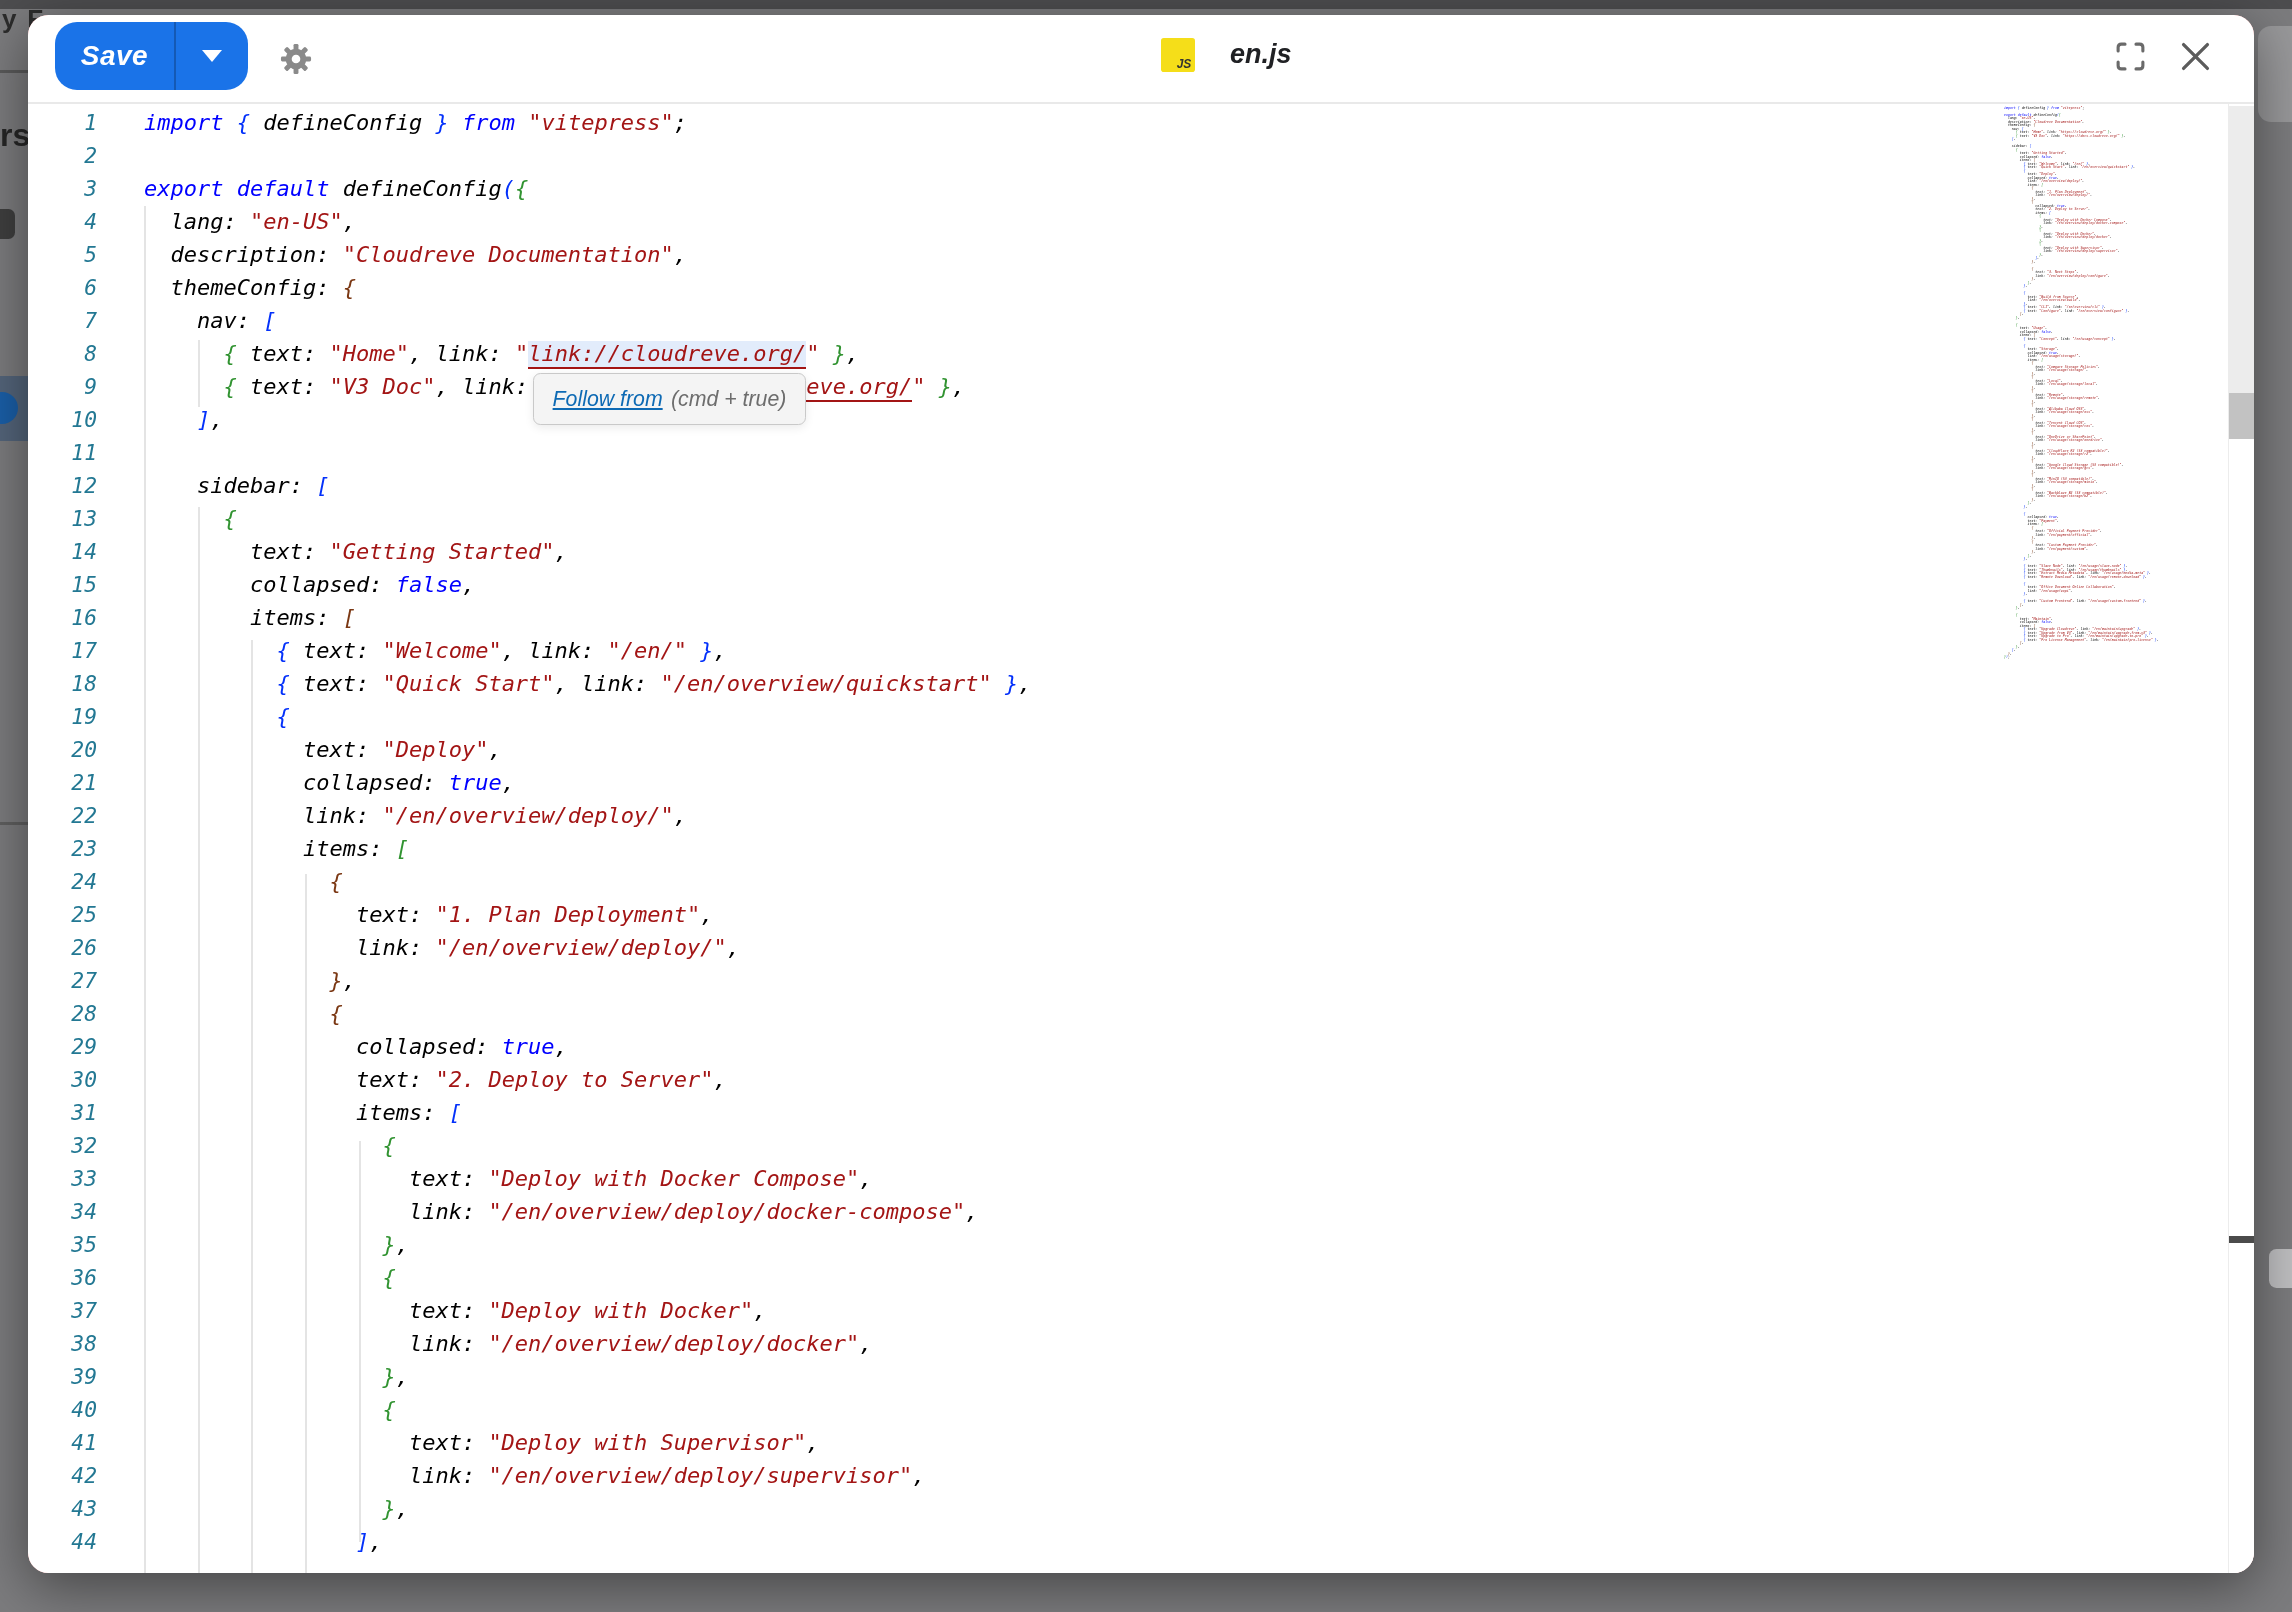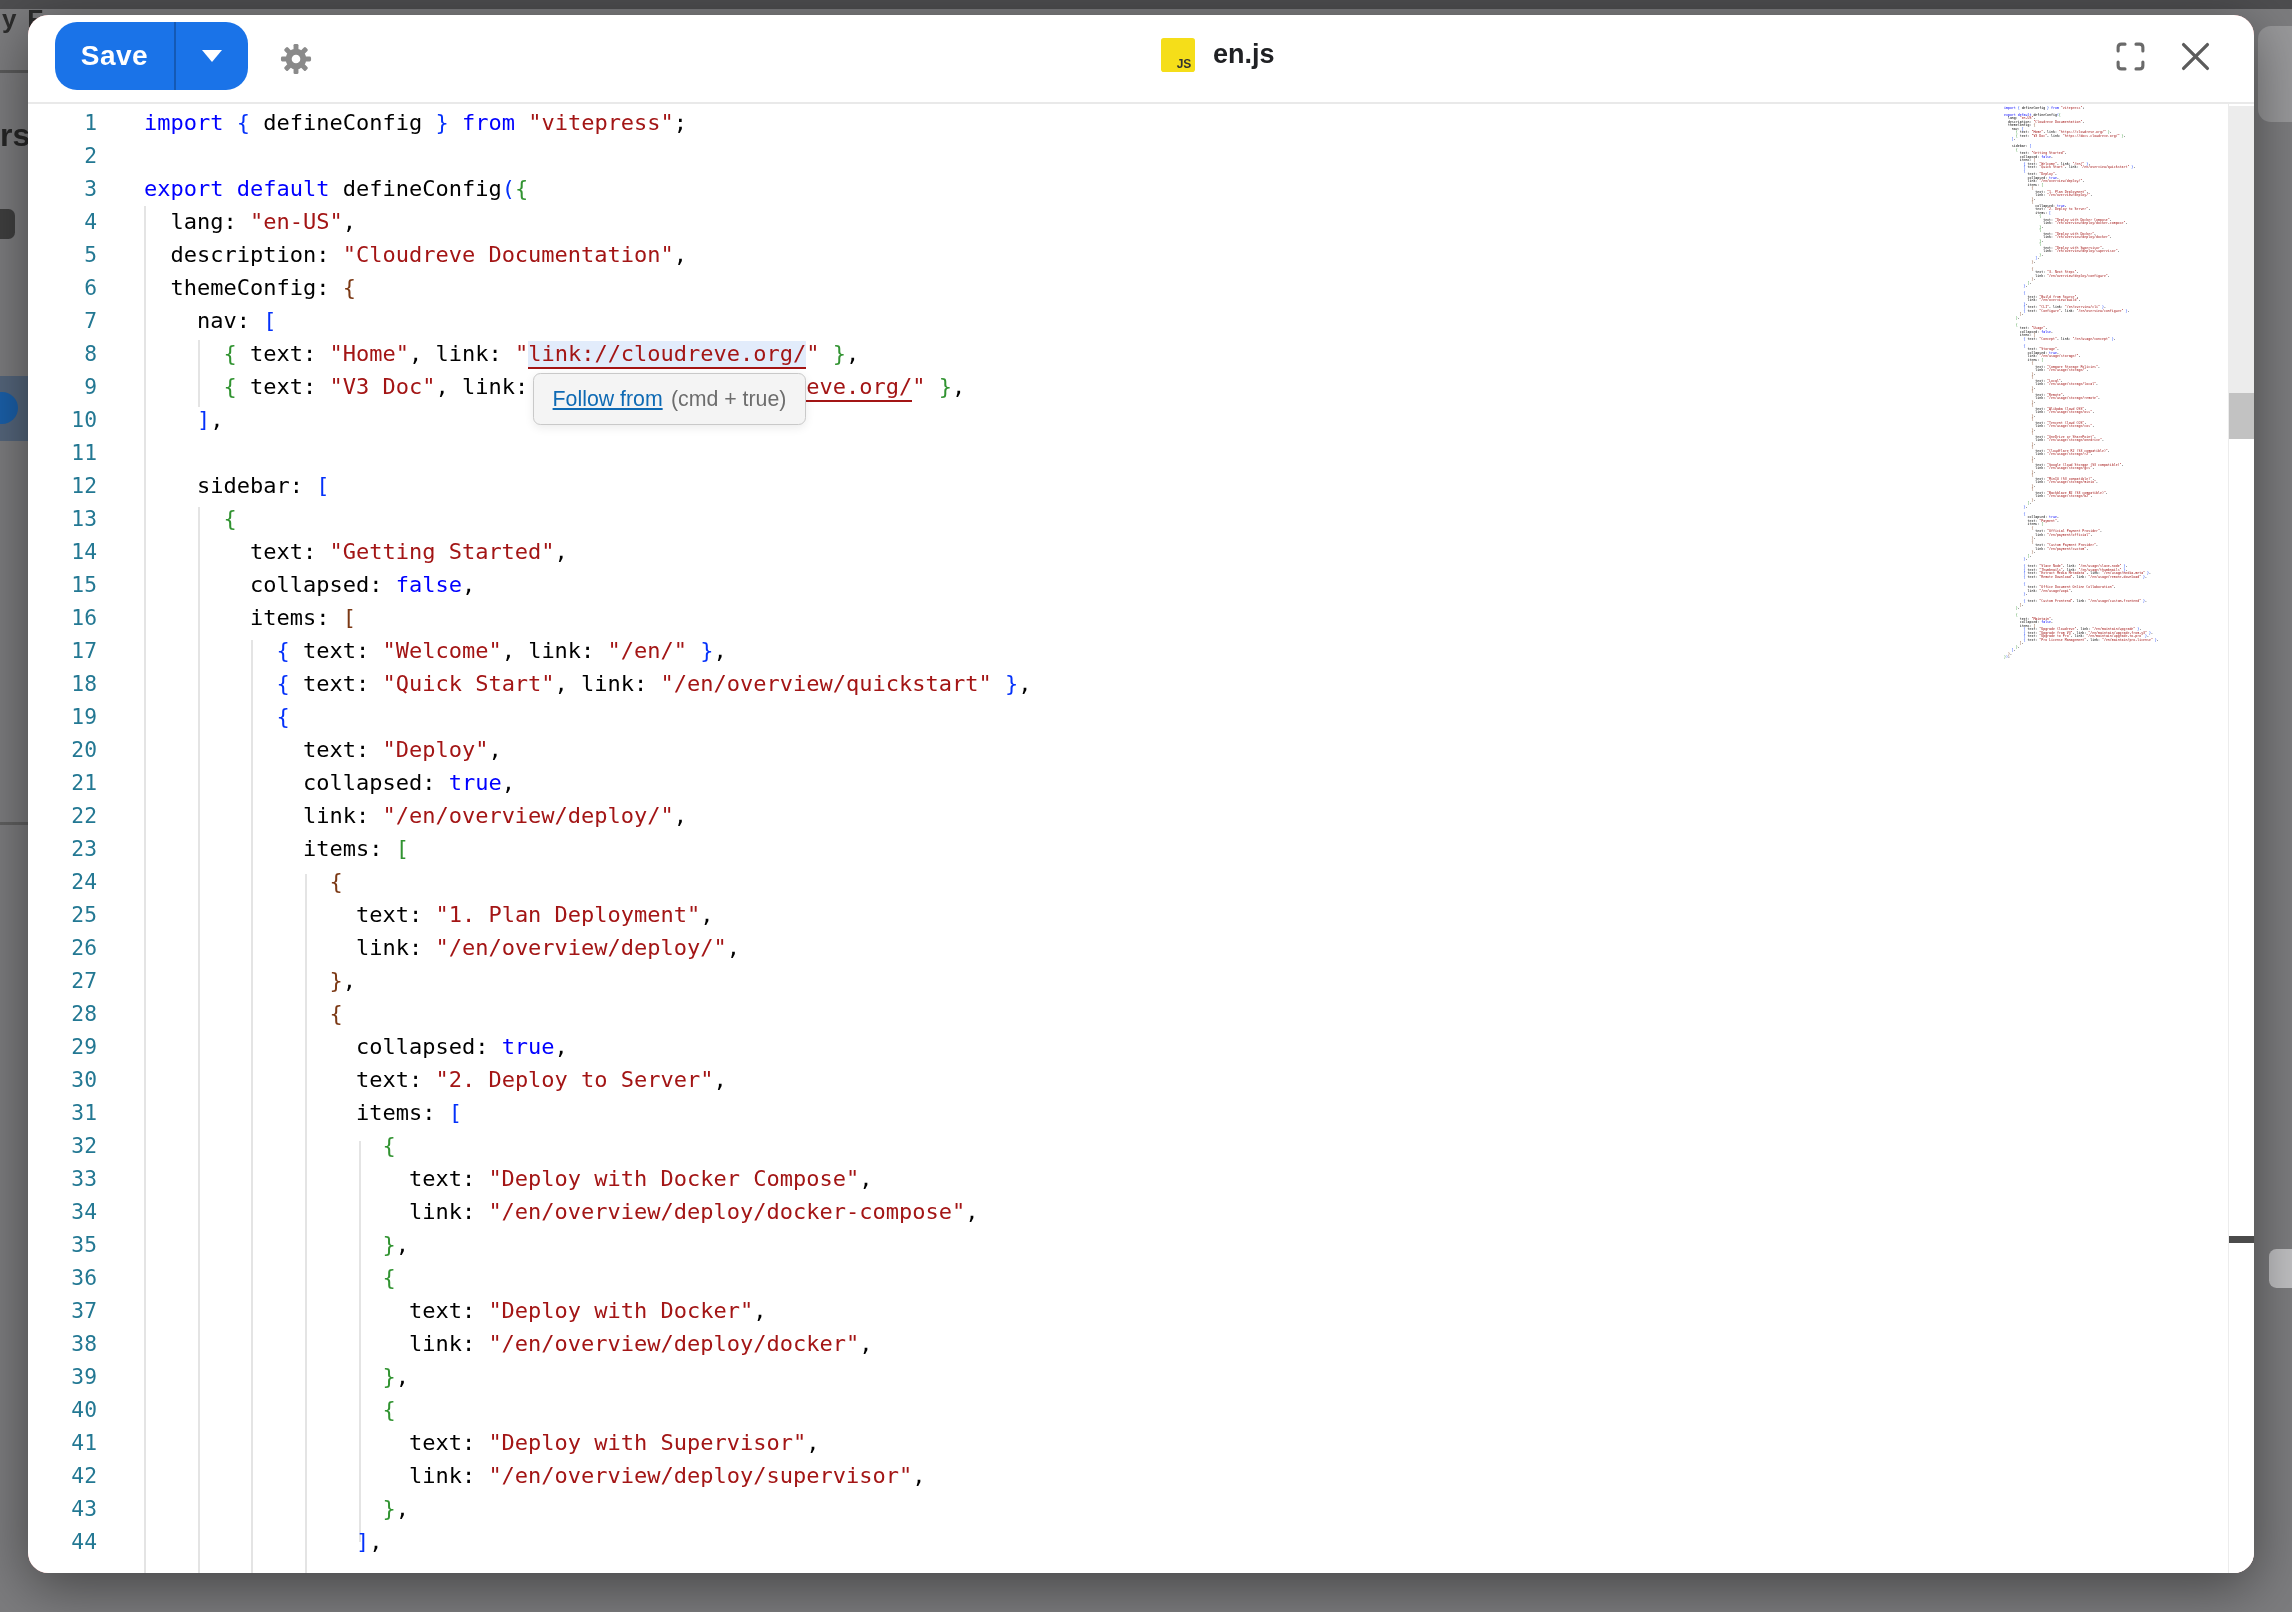--- a/index.html
+++ b/index.html
@@ -17,40 +17,41 @@
   .bk-dot{position:absolute;left:-14px;top:392px;width:32px;height:32px;border-radius:50%;background:#1a5fa8;}
   .bk-div2{position:absolute;left:0;top:822px;width:28px;height:2.8px;background:#606060;}
   .bk-rpanel{position:absolute;right:0;top:26px;width:35px;height:96px;background:#98989a;border-radius:13px 0 0 13px;}
   .bk-rbar{position:absolute;right:0;top:1249px;width:24px;height:39px;background:#bfbfc1;border-radius:7.4px 0 0 7.4px;}
 
   
   .modal{
     position:absolute;left:28px;top:15px;width:2226px;height:1558px;
     background:#fca5a5;border-radius:20.4px;overflow:hidden;
     box-shadow:0 13px 56px rgba(0,0,0,0.45);
+    font-style:italic;
   }
   .toolbar{position:absolute;left:0;top:0;width:100%;height:87px;background:#fff;}
   .toolbar-divider{position:absolute;left:0;top:87px;width:100%;height:1.9px;background:#e9e9e9;}
 
   .save-split{
     position:absolute;left:27px;top:6.5px;width:193px;height:68px;border-radius:22px;
     background:#1a73e8;display:flex;cursor:pointer;
   }
   .save-main{width:119px;height:100%;display:flex;align-items:center;justify-content:center;
     color:#fff;font-size:28px;font-weight:600;letter-spacing:0.5px;}
   .save-sep{width:1.9px;height:100%;background:rgba(0,0,0,0.22);}
   .save-arrow{flex:1;display:flex;align-items:center;justify-content:center;}
   .save-arrow .tri{width:0;height:0;border-left:10.2px solid transparent;border-right:10.2px solid transparent;border-top:12px solid #ffffff;}
 
   .gear{position:absolute;left:252px;top:28px;width:32px;height:32px;cursor:pointer;}
 
   .title-group{position:absolute;left:1133px;top:21.3px;height:37px;display:flex;align-items:center;}
   .js-badge{position:relative;width:34px;height:34px;background:#f5de19;border-radius:2.8px;}
   .js-badge span{position:absolute;right:3.7px;bottom:0.9px;font-size:12px;font-weight:bold;color:#323330;}
-  .file-title{margin-left:18px;font-size:27px;font-weight:600;color:#202124;}
+  .file-title{margin-left:35px;font-size:27px;font-weight:600;color:#202124;}
 
   .icon-btn{position:absolute;top:25px;width:33px;height:33px;cursor:pointer;}
   .icon-fullscreen{left:2086px;}
   .icon-close{left:2151px;}
 
   
   .editor{position:absolute;left:0;top:89px;right:0;bottom:0;background:#fff;overflow:hidden;}
   pre{margin:0;font-family:"DejaVu Sans Mono","Liberation Mono",monospace;}
   .gutter{
     position:absolute;left:0;top:1.9px;width:69px;text-align:right;

